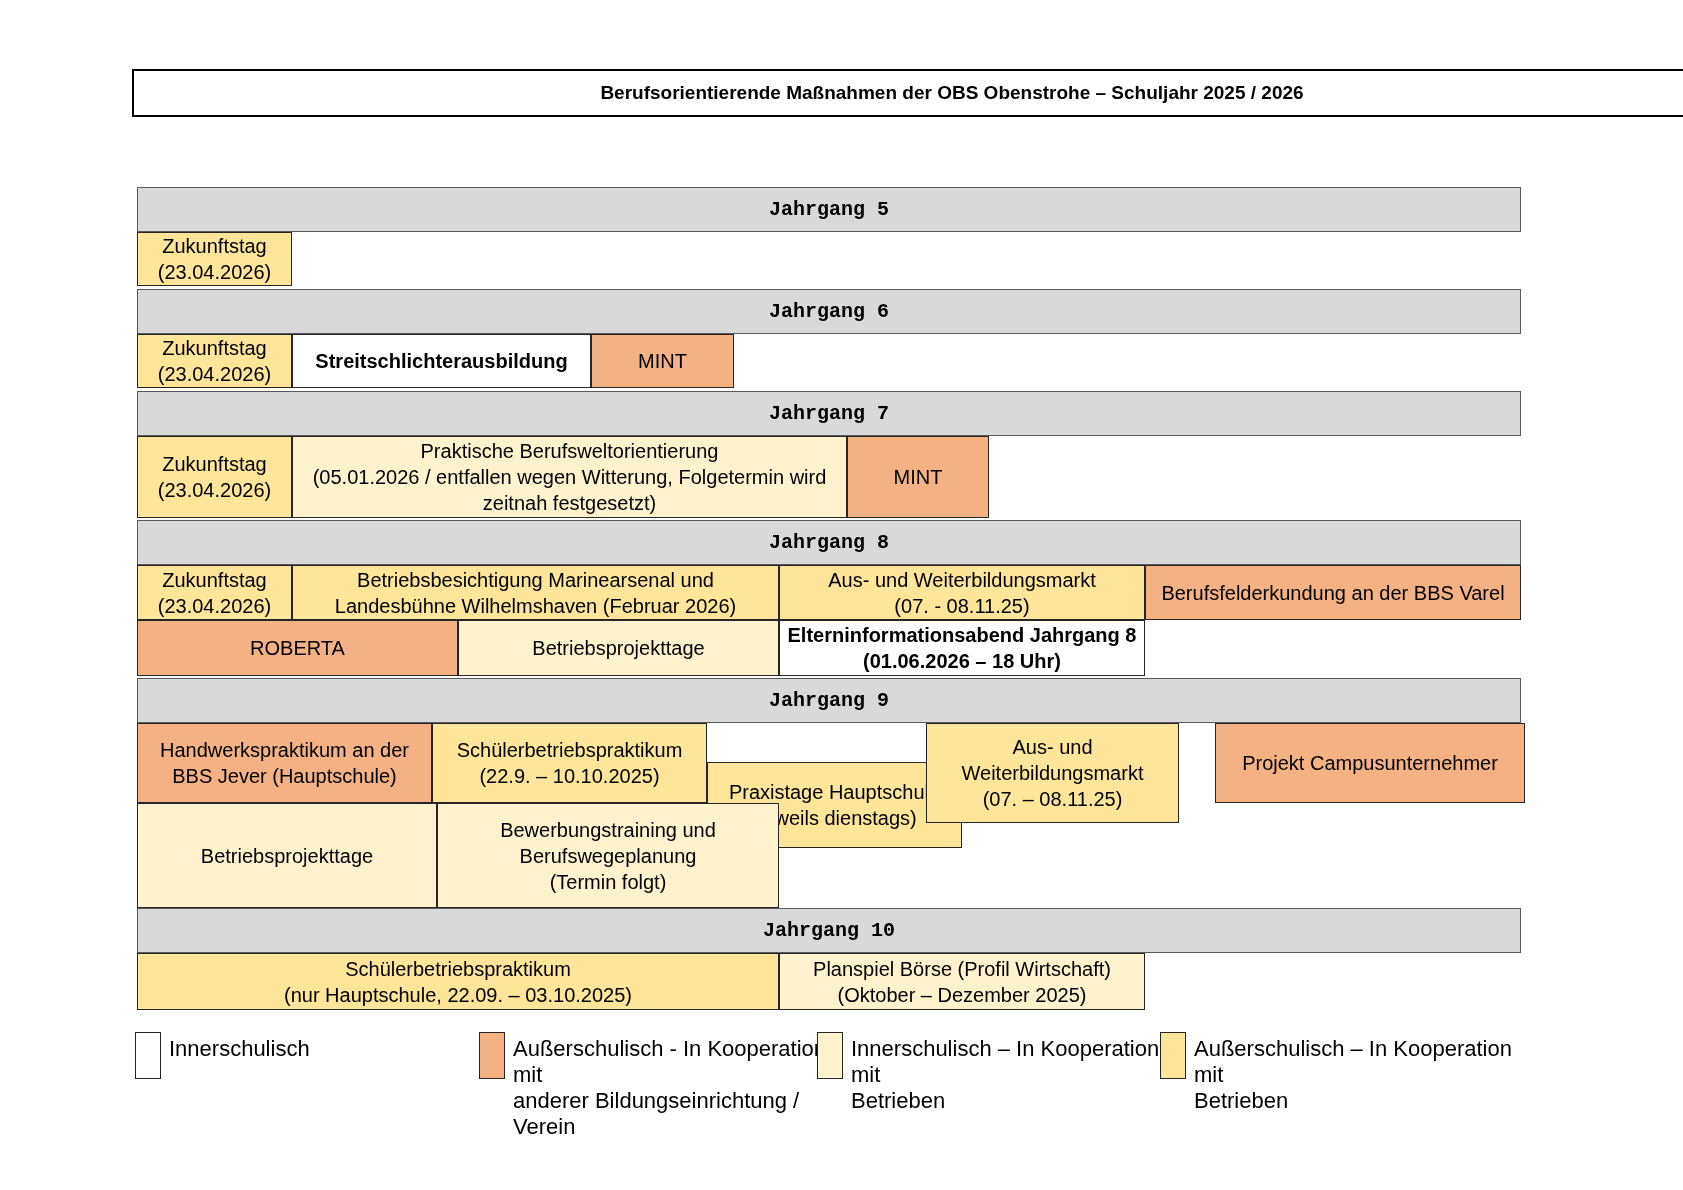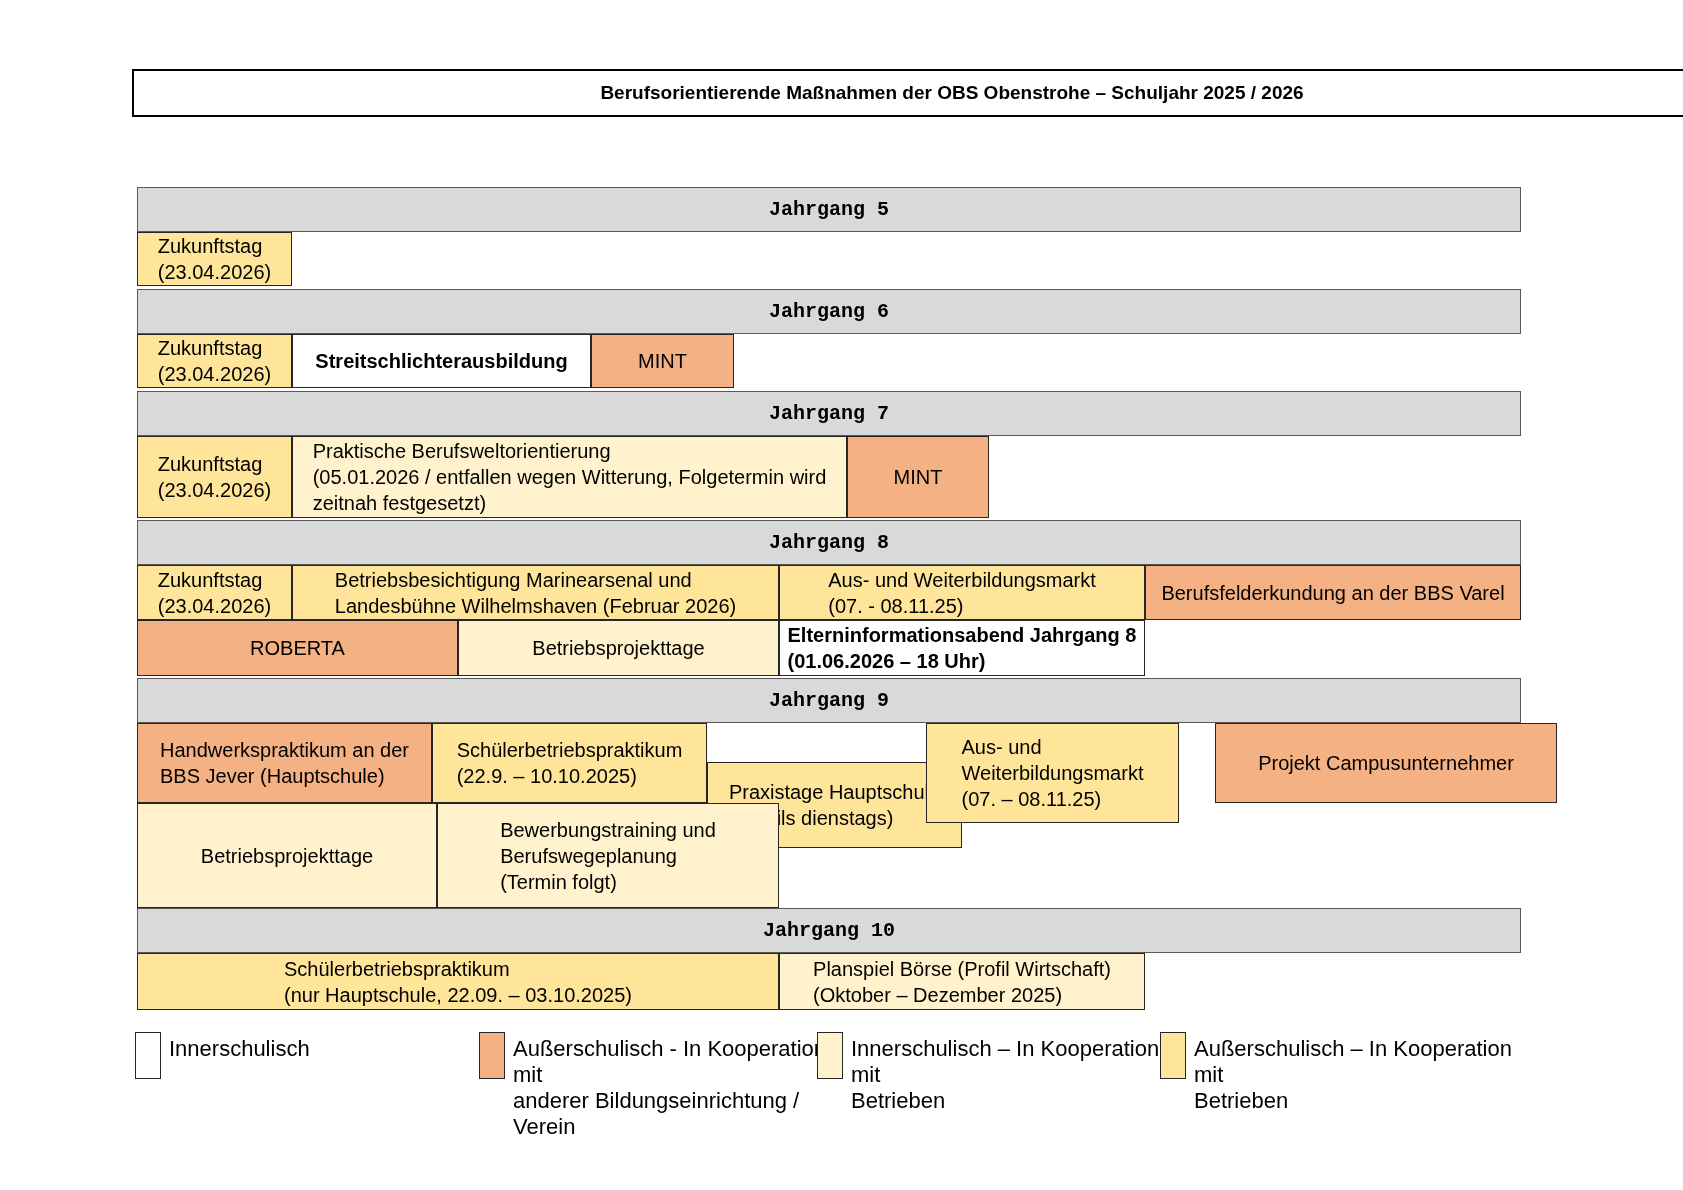--- a/index.html
+++ b/index.html
@@ -17,21 +17,21 @@
     position:absolute;left:137px;width:1384px;height:45px;
     background:#d9d9d9;border:1px solid #595959;box-sizing:border-box;
     display:flex;align-items:center;justify-content:center;
     font-weight:bold;font-size:20px;font-family:Liberation Mono, monospace;
   }
 
   .cell{
     position:absolute;box-sizing:border-box;
     border:1px solid #262626;
     display:flex;align-items:center;justify-content:center;
-    text-align:left;font-size:20px;line-height:26px;
+    text-align:center;font-size:20px;line-height:26px;
     white-space:pre-line;padding:0 4px;
   }
 
   .cat-w{background:#ffffff;font-weight:bold;}
   .cat-o{background:#f4b183;}
   .cat-c{background:#fff2cc;}
   .cat-y{background:#ffe599;}
 
   .legend-item{position:absolute;top:1032px;}
   .swatch{position:absolute;left:0;top:0;width:26px;height:47px;border:1px solid #262626;box-sizing:border-box;}
@@ -78,21 +78,21 @@
   <div class="bar" style="top:678px;">Jahrgang 9</div>
   <div class="cell cat-o" style="left:137px;top:723px;width:295px;height:80px;">Handwerkspraktikum an der
 BBS Jever (Hauptschule)</div>
   <div class="cell cat-y" style="left:432px;top:723px;width:275px;height:80px;">Schülerbetriebspraktikum
 (22.9. – 10.10.2025)</div>
   <div class="cell cat-y" style="left:707px;top:749px;width:255px;height:86px;margin-top:13px;">Praxistage Hauptschule
 (jeweils dienstags)</div>
   <div class="cell cat-y" style="left:926px;top:723px;width:253px;height:100px;">Aus- und
 Weiterbildungsmarkt
 (07. – 08.11.25)</div>
-  <div class="cell cat-o" style="left:1215px;top:723px;width:342px;height:80px;">Projekt Campusunternehmer</div>
+  <div class="cell cat-o" style="left:1215px;top:723px;width:310px;height:80px;">Projekt Campusunternehmer</div>
   <div class="cell cat-c" style="left:137px;top:803px;width:300px;height:105px;">Betriebsprojekttage</div>
   <div class="cell cat-c" style="left:437px;top:803px;width:342px;height:105px;">Bewerbungstraining und
 Berufswegeplanung
 (Termin folgt)</div>
 
   <div class="bar" style="top:908px;">Jahrgang 10</div>
   <div class="cell cat-y" style="left:137px;top:953px;width:642px;height:57px;">Schülerbetriebspraktikum
 (nur Hauptschule, 22.09. – 03.10.2025)</div>
   <div class="cell cat-c" style="left:779px;top:953px;width:366px;height:57px;">Planspiel Börse (Profil Wirtschaft)
 (Oktober – Dezember 2025)</div>

